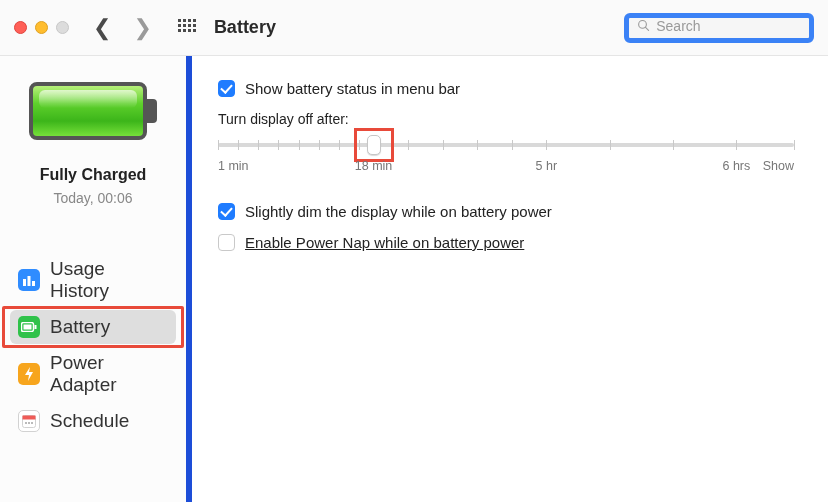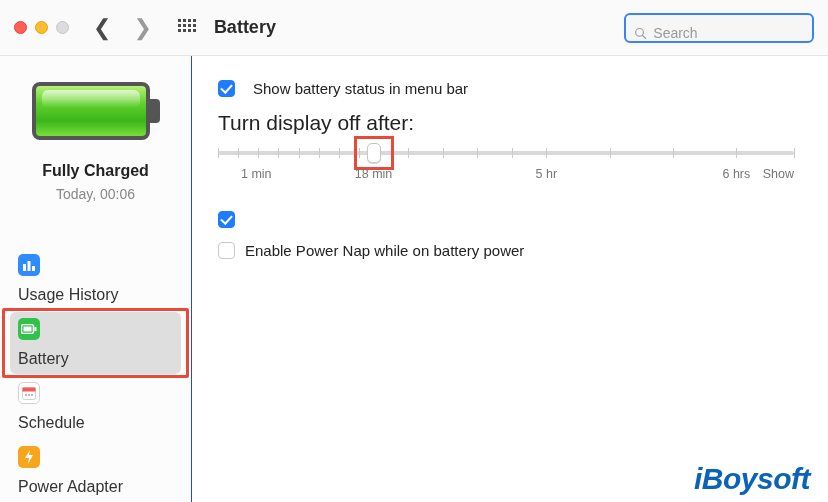--- a/index.html
+++ b/index.html
@@ -27,38 +27,38 @@
 
   .grid-icon { width:18px; height:18px; margin-right:18px; }
   .grid-icon div { display:grid; grid-template-columns:repeat(4,3px); grid-template-rows:repeat(3,3px); gap:2px; }
   .grid-icon span { background:#4a4a4a; width:3px; height:3px; }
 
   .title { font-size:18px; font-weight:700; color:#2a2a2a; flex:0 0 auto; }
 
   .spacer { flex:1; }
 
   .searchbox {
-    display:flex; align-items:flex-end;
+    display:flex; align-items:flex-start;
     width:190px; height:30px;
-    border:2px solid #3b82f6; border-radius:6px;
+    border:5px solid #3b82f6; border-radius:6px;
     background:#f6f6f6; padding:0 8px; color:#8a8a8a;
   }
   .searchbox svg { margin-right:6px; }
   .searchbox input {
     border:none; background:transparent; outline:none;
     font-size:14px; color:#555; width:100%;
   }
   .searchbox input::placeholder { color:#9a9a9a; }
 
   
   .main { display:flex; height:calc(502px - 56px); }
 
   .sidebar {
     width:192px; flex:0 0 192px;
-    border-right:1px solid #1d4ed8;
+    border-right:6px solid #1d4ed8;
     background:#fcfcfc;
     padding-top:26px;
     display:flex; flex-direction:column; align-items:center;
   }
 
   
   .battery-illus { position:relative; width:128px; height:58px; margin-bottom:26px; }
   .battery-body {
     position:absolute; left:0; top:0; width:118px; height:58px;
     border:4px solid #555; border-radius:8px;
@@ -72,57 +72,57 @@
   .battery-cap {
     position:absolute; right:0; top:17px; width:10px; height:24px;
     background:#555; border-radius:0 4px 4px 0;
   }
 
   .status-title { font-size:16px; font-weight:700; color:#222; }
   .status-sub { font-size:14px; color:#888; margin-top:6px; }
 
   .side-list { margin-top:46px; width:100%; padding:0 10px; display:flex; flex-direction:column; gap:2px; }
   .side-item {
-    display:flex; gap:10px;
+    display:flex; align-items:center; gap:10px;
     padding:6px 8px; border-radius:6px;
-    font-size:16px; color:#333; position:relative;flex-direction:column;
+    font-size:19px; color:#333; position:relative;
   }
   .side-item .icon {
     width:22px; height:22px; border-radius:5px;
     display:flex; align-items:center; justify-content:center;
     flex:0 0 22px;
   }
   .side-item.selected { background:#dedede; }
   .side-item .highlight-box {
     position:absolute; left:-8px; right:-8px; top:-4px; bottom:-4px;
     border:3px solid #e84a3a; border-radius:2px; pointer-events:none;
   }
   .icon.blue   { background:#2f8cff; }
   .icon.green  { background:#30c24a; }
   .icon.orange { background:#f7a51d; }
   .icon.cal    { background:#fff; border:1px solid #d2d2d2; }
 
   
   .content { flex:1; padding:24px 34px 10px 26px; position:relative; }
 
-  .row { display:flex; align-items:flex-start; gap:18px; margin-bottom:14px; }
+  .row { display:flex; align-items:flex-start; gap:10px; margin-bottom:14px; }
   .checkbox {
     width:17px; height:17px; border-radius:4px; border:1px solid #c9c9c9;
     background:#fff; flex:0 0 17px; display:flex; align-items:center; justify-content:center;
     cursor:pointer;
   }
   .checkbox.checked { background:#1f7cff; border-color:#1f7cff; }
   .checkbox.checked::after {
     content:""; width:9px; height:5px; border:2px solid #fff;
     border-top:none; border-right:none; transform:rotate(-48deg); margin-top:-3px;
   }
   .lbl { font-size:15px; color:#222; }
   .subnote { font-size:13px; color:#8a8a8a; margin-top:6px; line-height:1.4; }
 
-  .section-title { font-size:21px; color:#222; margin-bottom:10px; }
+  .section-title { font-size:14px; color:#222; margin-bottom:10px; }
 
   
   .slider-wrap { position:relative; padding-top:6px; margin-bottom:8px; }
   .track {
     position:relative; height:4px; background:#d9d9d9; border-radius:2px;
     width:100%;
   }
   .tick { position:absolute; top:-3px; width:1px; height:10px; background:#c9c9c9; }
   .handle {
     position:absolute; top:-8px; width:14px; height:20px;
@@ -211,42 +211,42 @@
       <div class="side-item selected">
         <div class="highlight-box"></div>
         <div class="icon green">
           <svg width="16" height="10" viewBox="0 0 16 10">
               <rect x="0.5" y="0.5" width="12" height="9" rx="2" fill="none" stroke="#fff" stroke-width="1.5"></rect>
               <rect x="13.5" y="3" width="2" height="4" fill="#fff"></rect>
               <rect x="2.5" y="2.5" width="8" height="5" fill="#fff"></rect>
             </svg>
         </div>
         <span>Battery</span>
+      </div>
+
+      <div class="side-item">
+        <div class="icon orange">
+          <svg width="12" height="14" viewBox="0 0 12 14">
+              <path d="M7 0 L2 8 H6 L5 14 L10 5 H6 Z" fill="#fff"></path>
+            </svg>
+        </div>
+        <span>Power Adapter</span>
       </div>
 
       <div class="side-item">
         <div class="icon cal">
           <svg width="16" height="16" viewBox="0 0 16 16">
               <rect x="1.5" y="2.5" width="13" height="12" rx="2" fill="#fff" stroke="#d2d2d2"></rect>
               <rect x="1.5" y="2.5" width="13" height="4" fill="#ef5b57"></rect>
               <rect x="4" y="9" width="2" height="2" fill="#bbb"></rect>
               <rect x="7" y="9" width="2" height="2" fill="#bbb"></rect>
               <rect x="10" y="9" width="2" height="2" fill="#bbb"></rect>
             </svg>
         </div>
         <span>Schedule</span>
-      </div>
-
-      <div class="side-item">
-        <div class="icon orange">
-          <svg width="12" height="14" viewBox="0 0 12 14">
-              <path d="M7 0 L2 8 H6 L5 14 L10 5 H6 Z" fill="#fff"></path>
-            </svg>
-        </div>
-        <span>Power Adapter</span>
       </div>
     </div>
   </div>
 
   <div class="content">
 
     <div class="row">
       <div class="checkbox checked"></div>
       <span class="lbl">Show battery status in menu bar</span>
     </div>
@@ -270,37 +270,37 @@
           <div class="tick" style="left: 51%;"></div>
           <div class="tick" style="left: 57%;"></div>
           <div class="tick" style="left: 68%;"></div>
           <div class="tick" style="left: 79%;"></div>
           <div class="tick" style="left: 90%;"></div>
           <div class="tick" style="left: 100%;"></div>
           <div class="handle" style="left: 27%;"></div>
           <div class="handle-box" style="left: 27%;"></div>
         </div>
       <div class="slider-labels" id="slabels">
-          <div class="slabel" style="left: 0%; transform: translateX(0px); margin-left: 23px;">1 min</div>
+          <div class="slabel" style="left: 0%; transform: translateX(0px);">1 min</div>
           <div class="slabel" style="left: 27%;">18 min</div>
           <div class="slabel" style="left: 57%;">5 hr</div>
           <div class="slabel" style="left: 90%;">6 hrs</div>
           <div class="slabel" style="left: 100%; transform: translateX(-100%);">Show</div>
         </div>
     </div>
 
     <div style="height:18px"></div>
 
     <div class="row">
       <div class="checkbox checked"></div>
-    </div>
-
-    <div class="row" style="flex-direction:row; gap:16px;">
+      <span class="lbl">Slightly dim the display while on battery power</span>
+    </div>
+
+    <div class="row" style="flex-direction:row; gap:16px;text-decoration:underline;">
       <div style="display:flex; gap:10px; align-items:flex-start;">
         <div class="checkbox"></div>
         <span class="lbl">Enable Power Nap while on battery power</span>
       </div>
     </div>
 
-    <div class="watermark"><span class="i">iBoysoft</span></div>
   </div>
 
 </div>
 
 </body></html>

